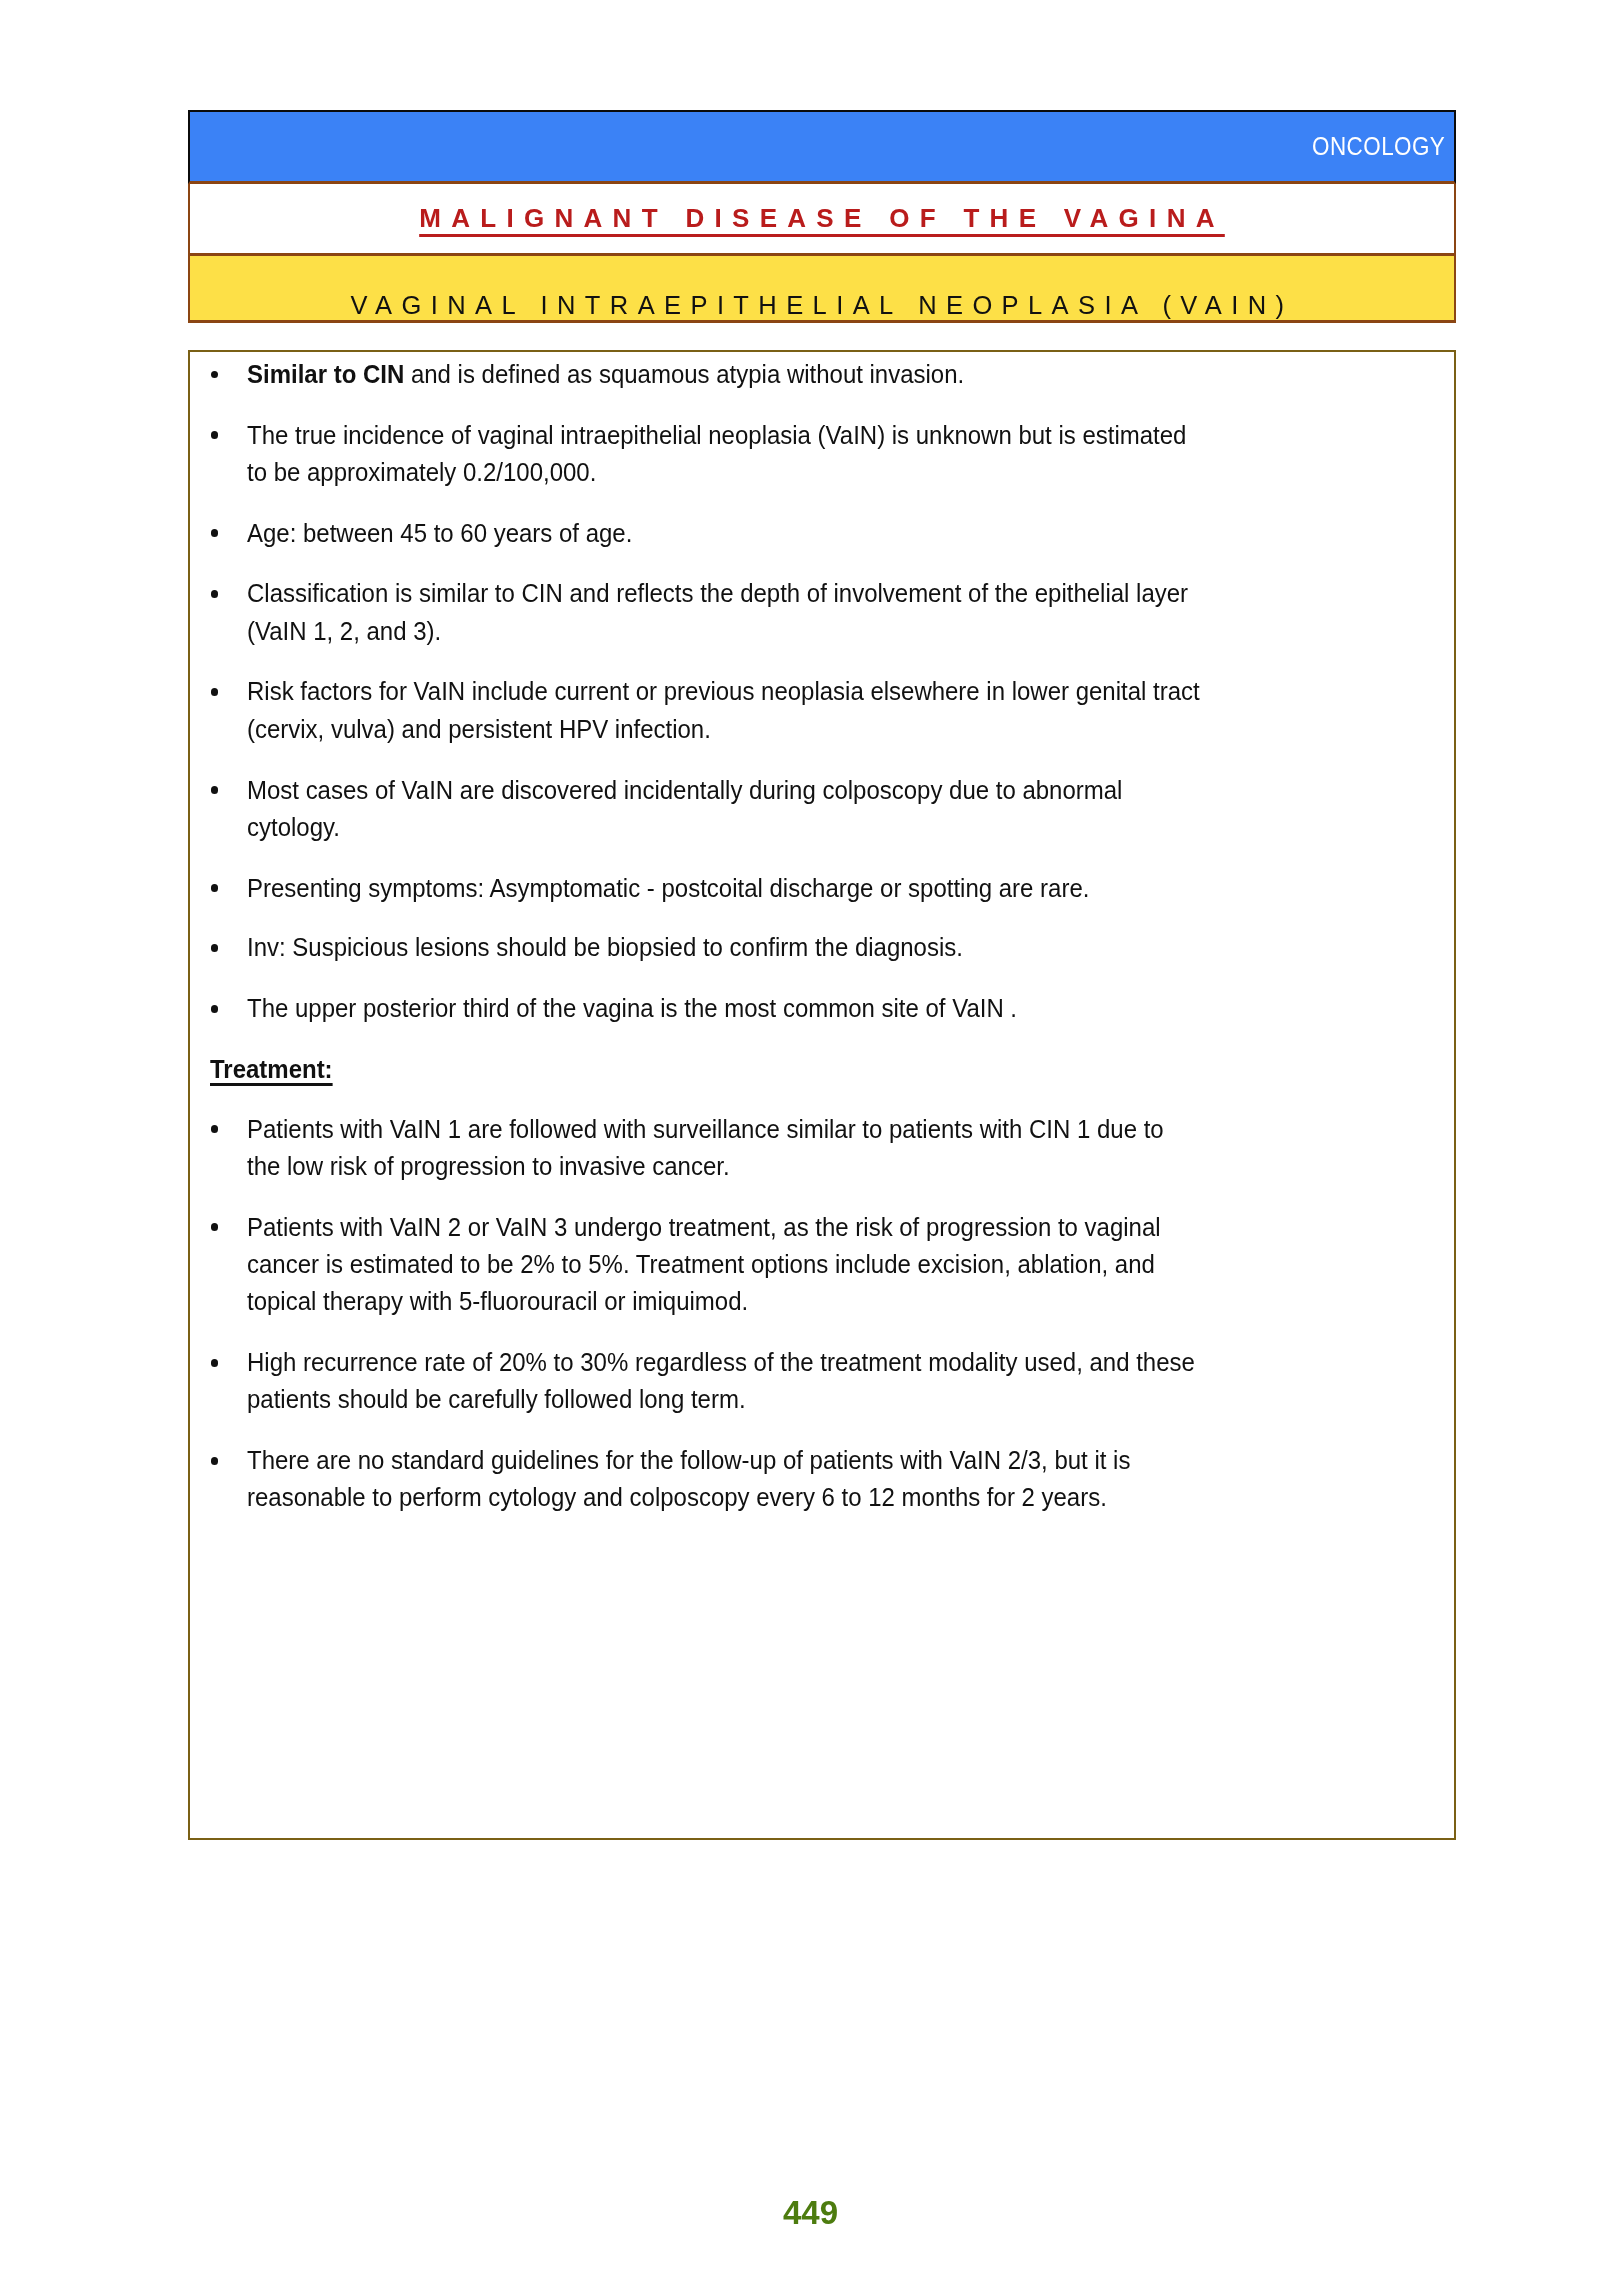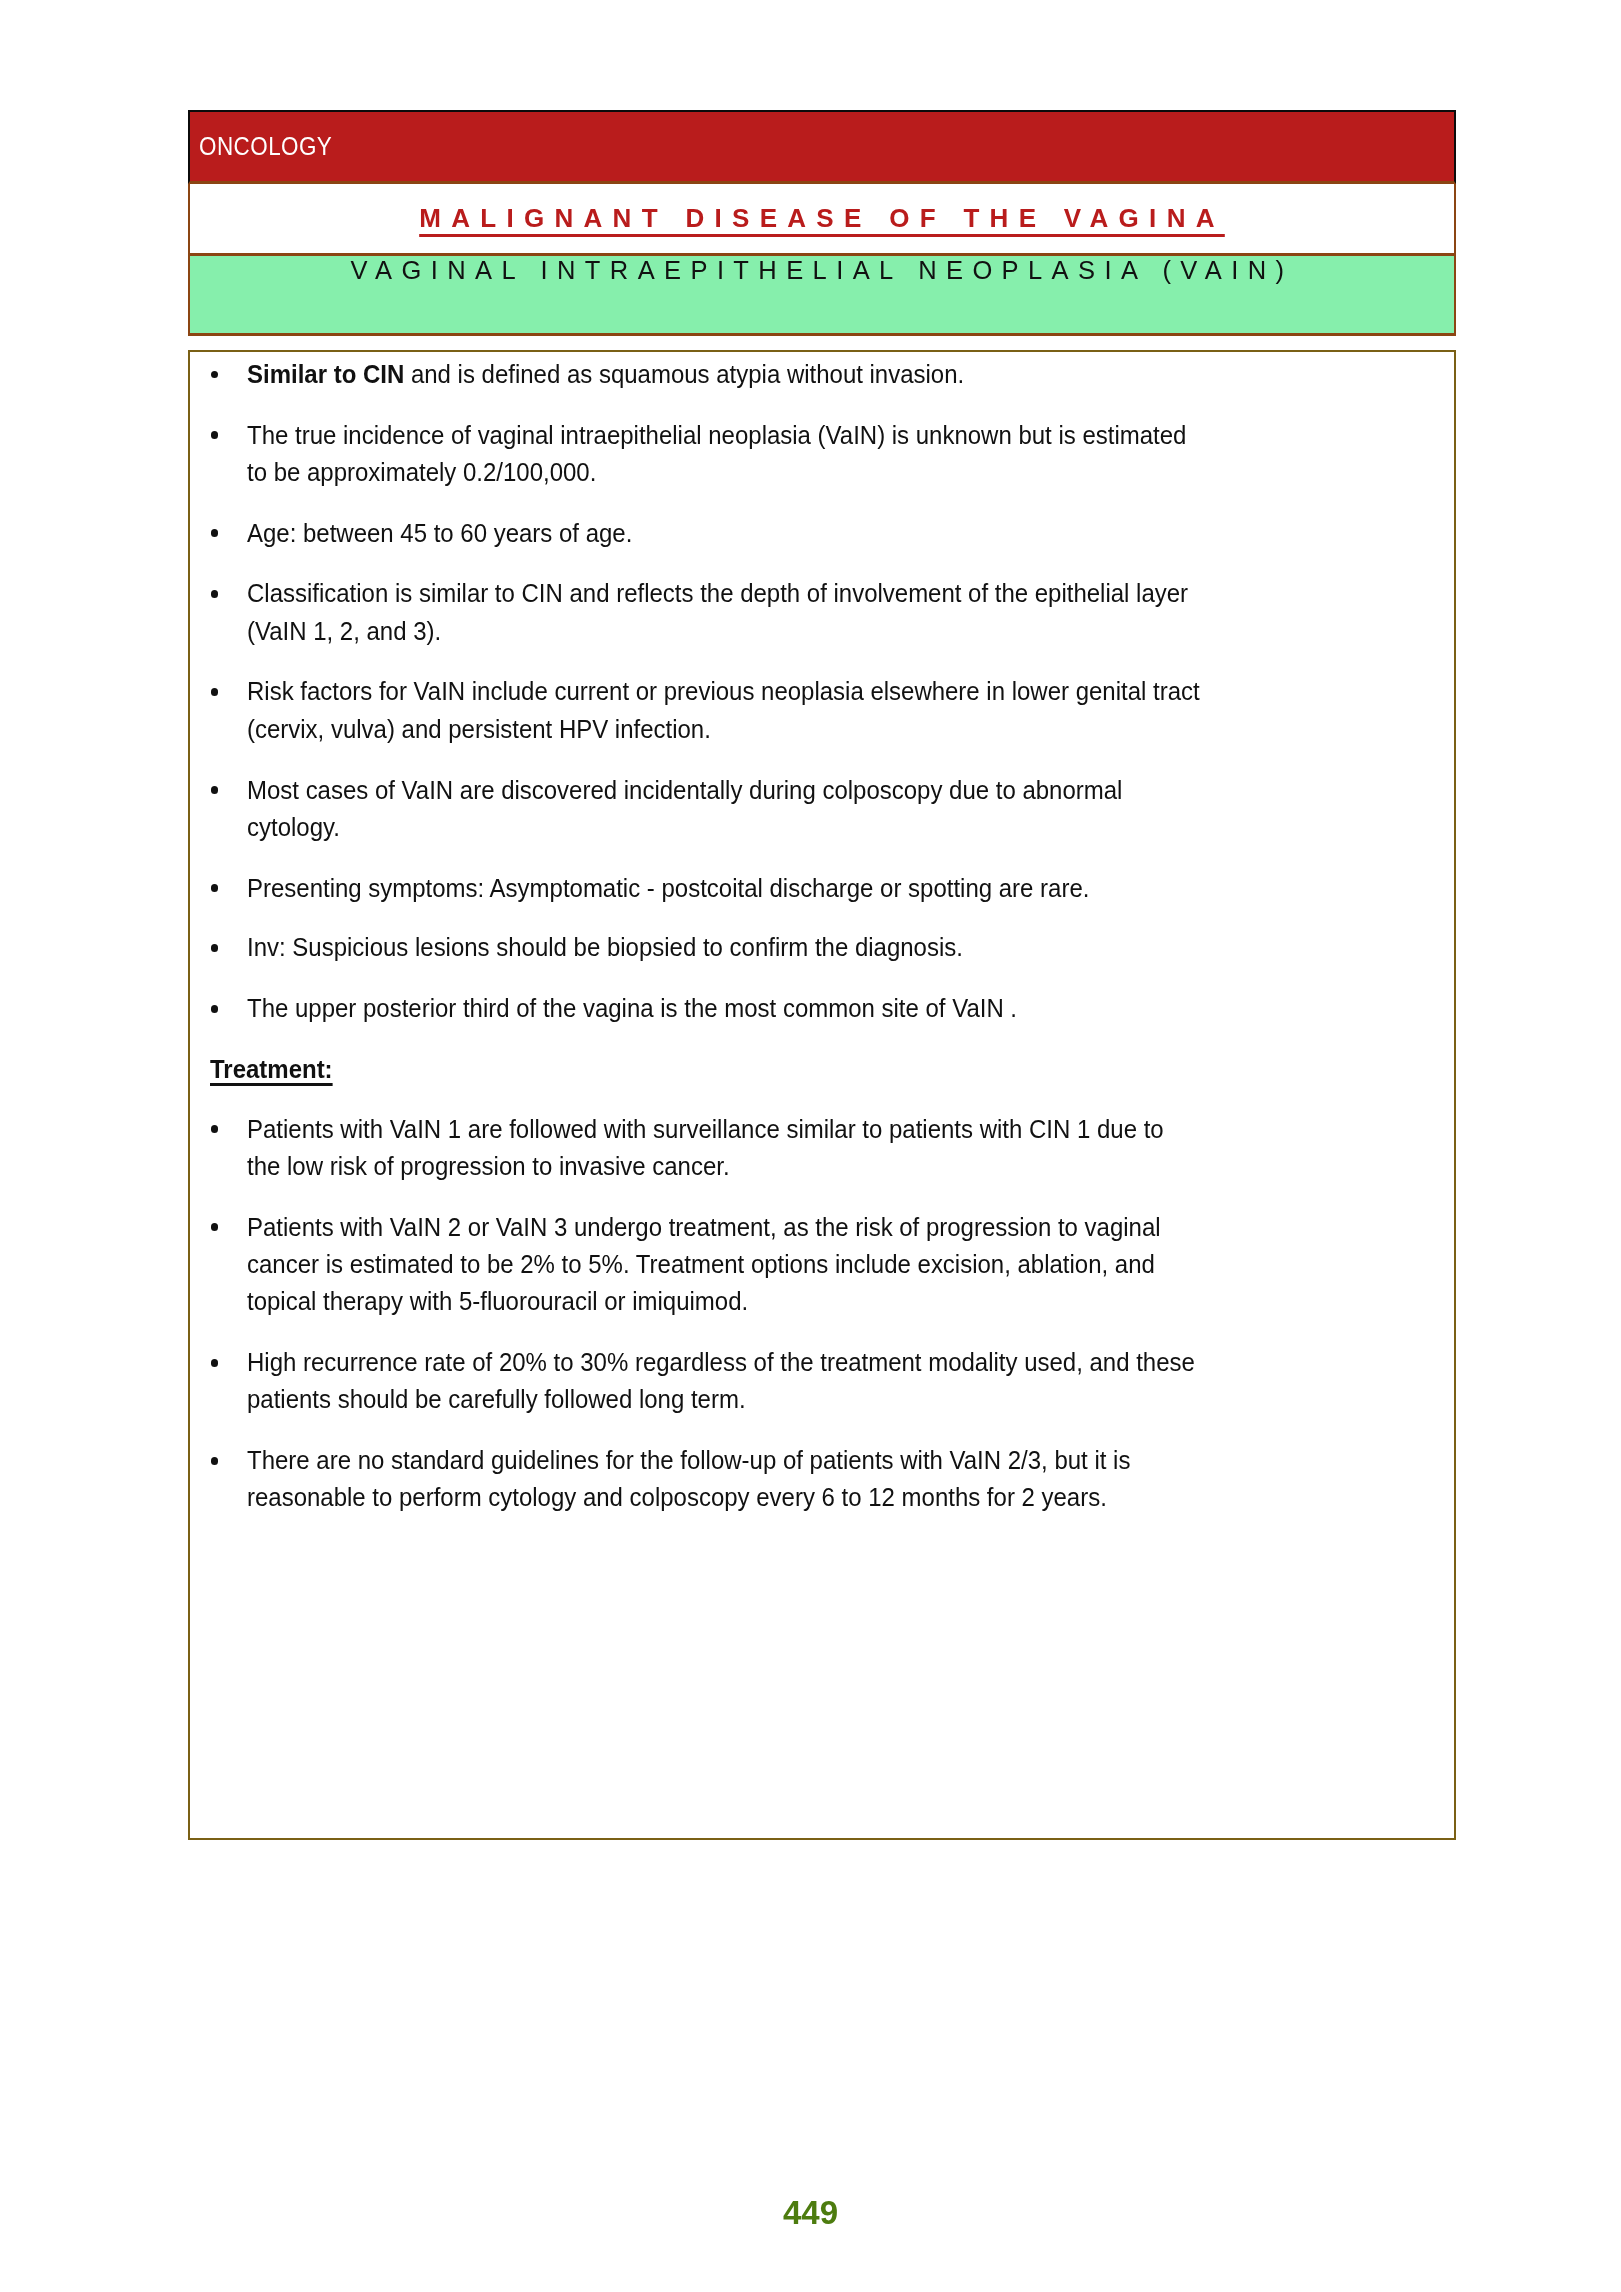--- a/index.html
+++ b/index.html
@@ -1,23 +1,23 @@
 <!DOCTYPE html>
 <html><head>
 <meta charset="utf-8">
 <style>
   html, body { margin: 0; padding: 0; background: #ffffff; }
   body { width: 1621px; height: 2293px; position: relative; overflow: hidden; font-family: "Liberation Sans", "DejaVu Sans", sans-serif; color: #111; }
 
   .header-block { position: absolute; left: 188px; top: 110px; width: 1268px; }
-  .band-category { height: 69px; background: #b91c1c; border: 2.9px solid #0b0b0b; border-bottom: 3.9px solid #8b4513; box-sizing: border-box; height: 74px; display: flex; align-items: center; justify-content: flex-start; }
+  .band-category { height: 69px; background: #3b82f6; border: 2.9px solid #0b0b0b; border-bottom: 3.9px solid #8b4513; box-sizing: border-box; height: 74px; display: flex; align-items: center; justify-content: flex-end; }
   .band-category span { color: #ffffff; font-size: 25.5px; font-weight: 300; letter-spacing: 0.5px; transform: scaleX(0.88); display: inline-block; }
   .band-title { height: 72px; background: #ffffff; border-left: 2.9px solid #8b4513; border-right: 2.9px solid #8b4513; border-bottom: 3.9px solid #8b4513; box-sizing: border-box; display: flex; align-items: center; justify-content: center; }
   .band-title span { font-size: 26px; font-weight: bold; letter-spacing: 10.3px; text-decoration: underline; text-decoration-thickness: 2.9px; text-underline-offset: 6.9px; color: #b91c1c; }
-  .band-subtitle { height: 80px; background: #86efac; border-left: 2.9px solid #8b4513; border-right: 2.9px solid #8b4513; border-bottom: 3.9px solid #8b4513; box-sizing: border-box; display: flex; align-items: flex-start; justify-content: center; }
+  .band-subtitle { height: 67px; background: #fde047; border-left: 2.9px solid #8b4513; border-right: 2.9px solid #8b4513; border-bottom: 3.9px solid #8b4513; box-sizing: border-box; display: flex; align-items: flex-end; justify-content: center; }
   .band-subtitle span { font-size: 25.5px; letter-spacing: 9.4px; color: #111; }
 
   .content-box { position: absolute; left: 188px; top: 350px; width: 1268px; height: 1490px; border: 2.9px solid #7a6015; box-sizing: border-box; }
 
   .line { position: absolute; left: 57px; font-size: 26.5px; line-height: 37px; white-space: nowrap; transform-origin: left center; transform: scaleX(0.905); color: #111; }
   .bullet { position: absolute; left: 20.6px; width: 7.8px; height: 7.8px; border-radius: 50%; background: #111; }
   .heading { position: absolute; left: 19.6px; font-size: 26.5px; line-height: 37px; font-weight: bold; text-decoration: underline; text-decoration-thickness: 2.9px; text-underline-offset: 4.9px; transform-origin: left center; transform: scaleX(0.905); color: #111; }
   b { font-weight: bold; }
 
   .page-number { position: absolute; left: 0; width: 1621px; top: 2194px; text-align: center; font-size: 33px; font-weight: bold; color: #4d7c0f; }

